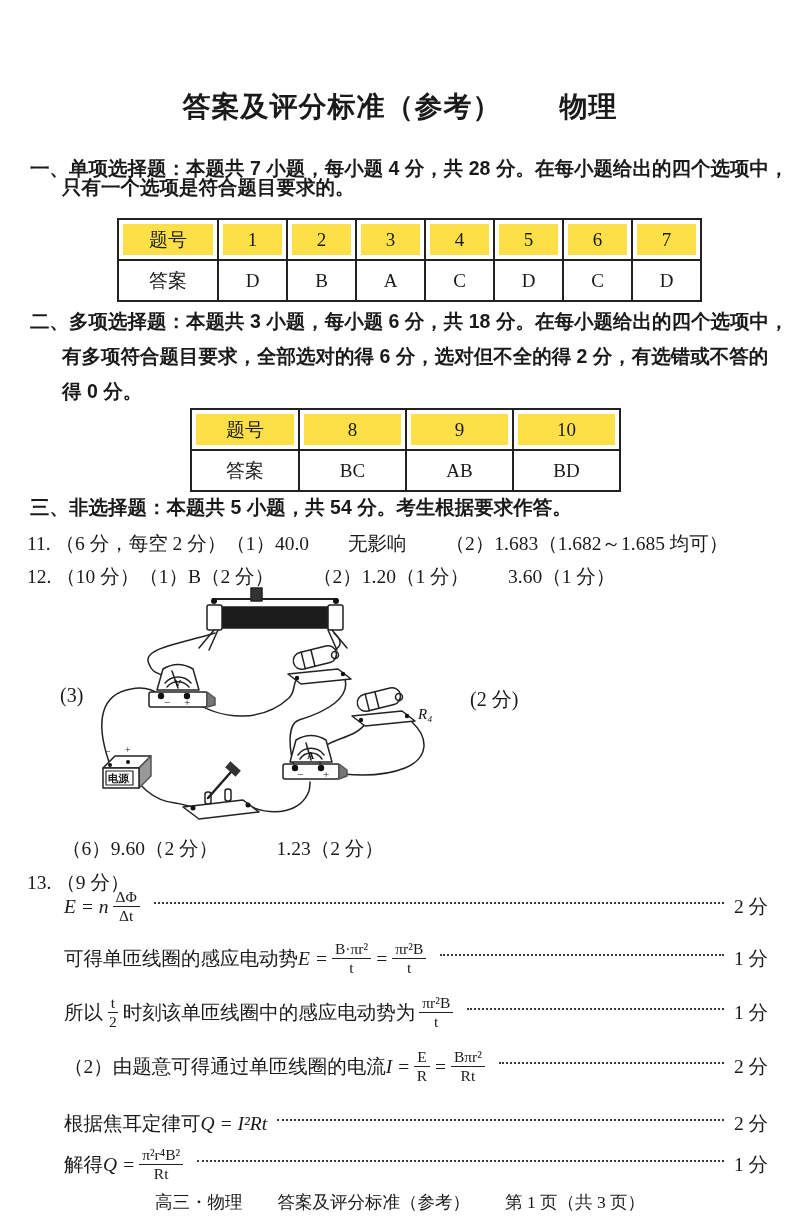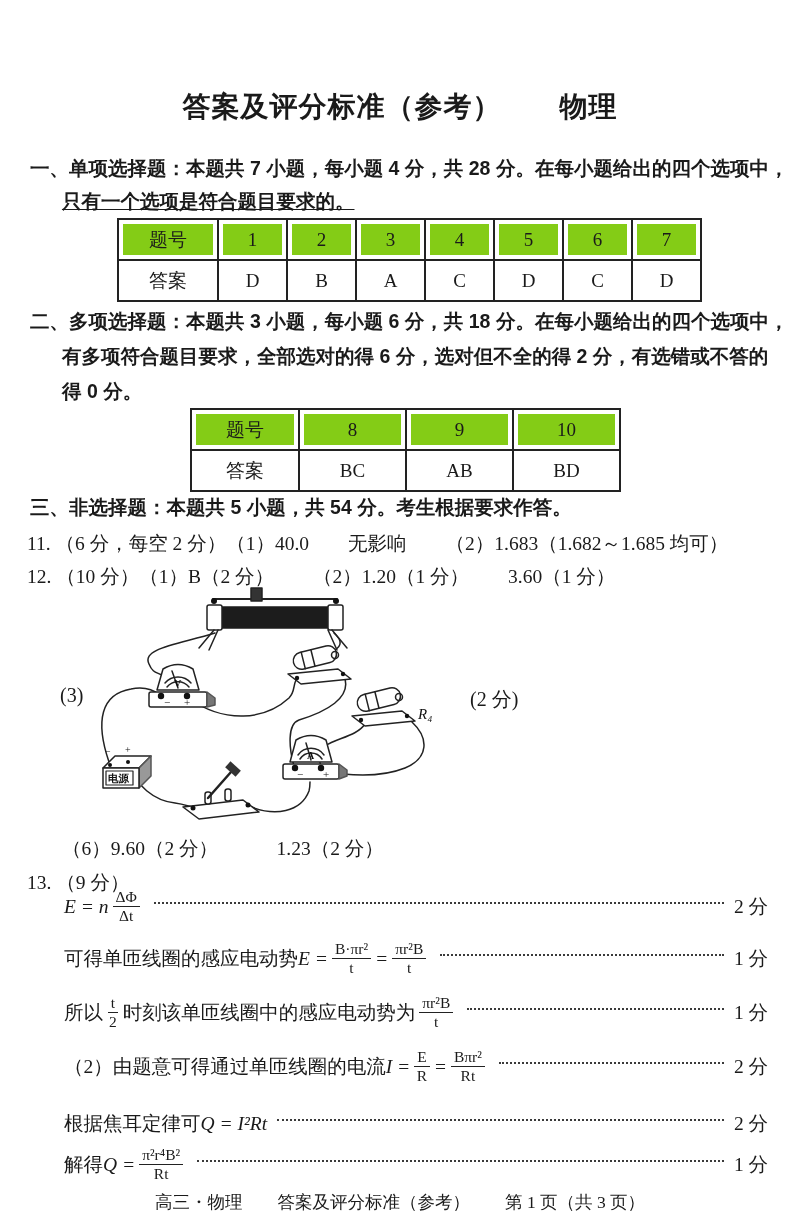--- a/index.html
+++ b/index.html
@@ -5,21 +5,21 @@
   html,body{margin:0;padding:0;background:#e9e9e9;}
   .page{position:relative;width:800px;height:1230px;margin:0 auto;background:#ffffff;
         font-family:"Liberation Serif",serif;color:#1a1a1a;overflow:hidden;}
   .abs{position:absolute;}
   .hei{font-family:"Liberation Sans",sans-serif;font-weight:700;}
   .title{top:88px;left:0;width:100%;text-align:center;font-size:28px;letter-spacing:1px;}
   .para{font-size:19.5px;white-space:nowrap;}
   .serifline{font-size:19.5px;white-space:nowrap;}
   table.anstab{border-collapse:collapse;text-align:center;font-size:19px;}
   .anstab td{border:2.2px solid #222;height:39px;padding:0;}
-  .anstab tr.head td{background:#84cc16;box-shadow:inset 0 0 0 4px #fff;}
+  .anstab tr.head td{background:#fde047;box-shadow:inset 0 0 0 4px #fff;}
   .t1 td{width:67px;} .t1 td.lab{width:98px;}
   .t2 td{width:105px;} .t2 td.lab{width:106px;}
   .frow{position:absolute;left:64px;right:32px;display:flex;align-items:center;font-size:19.5px;}
   .math{font-style:italic;white-space:nowrap;}
   .chn{white-space:nowrap;}
   .frac{display:inline-flex;flex-direction:column;align-items:center;font-size:15.5px;
         line-height:1.18;margin:0 4px;}
   .frac .fn{border-bottom:1.7px solid #222;padding:0 3px;}
   .frac .fd{padding:0 2px;}
   .leader{flex:1 1 auto;min-width:24px;border-bottom:2.6px dotted #3a3a3a;height:1px;
@@ -32,21 +32,21 @@
   svg text{stroke:none;}
 </style>
 </head>
 <body>
 
 <div class="page">
 
   <div class="abs title hei">答案及评分标准（参考）　　物理</div>
 
   <div class="abs para hei" style="top:155px;left:30px;">一、单项选择题：本题共 7 小题，每小题 4 分，共 28 分。在每小题给出的四个选项中，</div>
-  <div class="abs para hei" style="top:188px;left:62px;text-decoration:underline;">只有一个选项是符合题目要求的。</div>
+  <div class="abs para hei" style="top:174px;left:62px;">只有一个选项是符合题目要求的。</div>
 
   <table class="anstab t1 abs" style="top:218px;left:117px;">
     <tbody>
         <tr class="head">
       <td class="lab">题号</td>
       <td>1</td>
       <td>2</td>
       <td>3</td>
       <td>4</td>
       <td>5</td>

